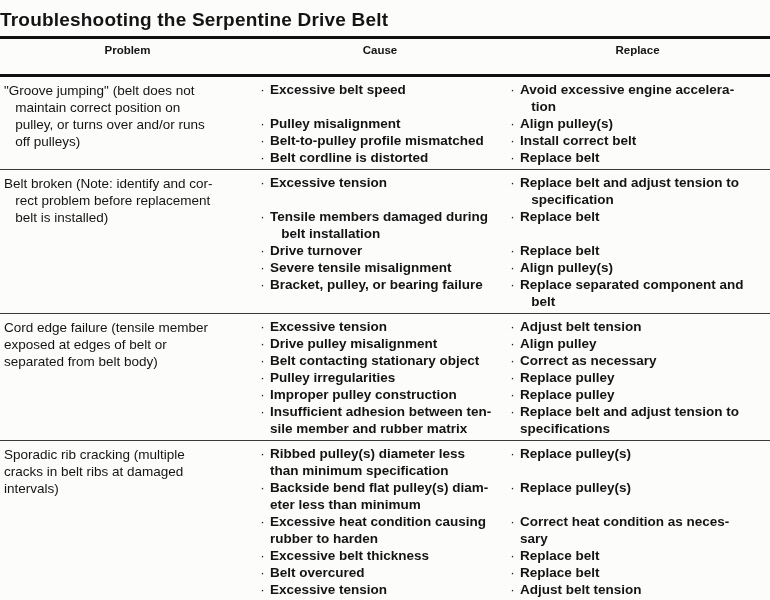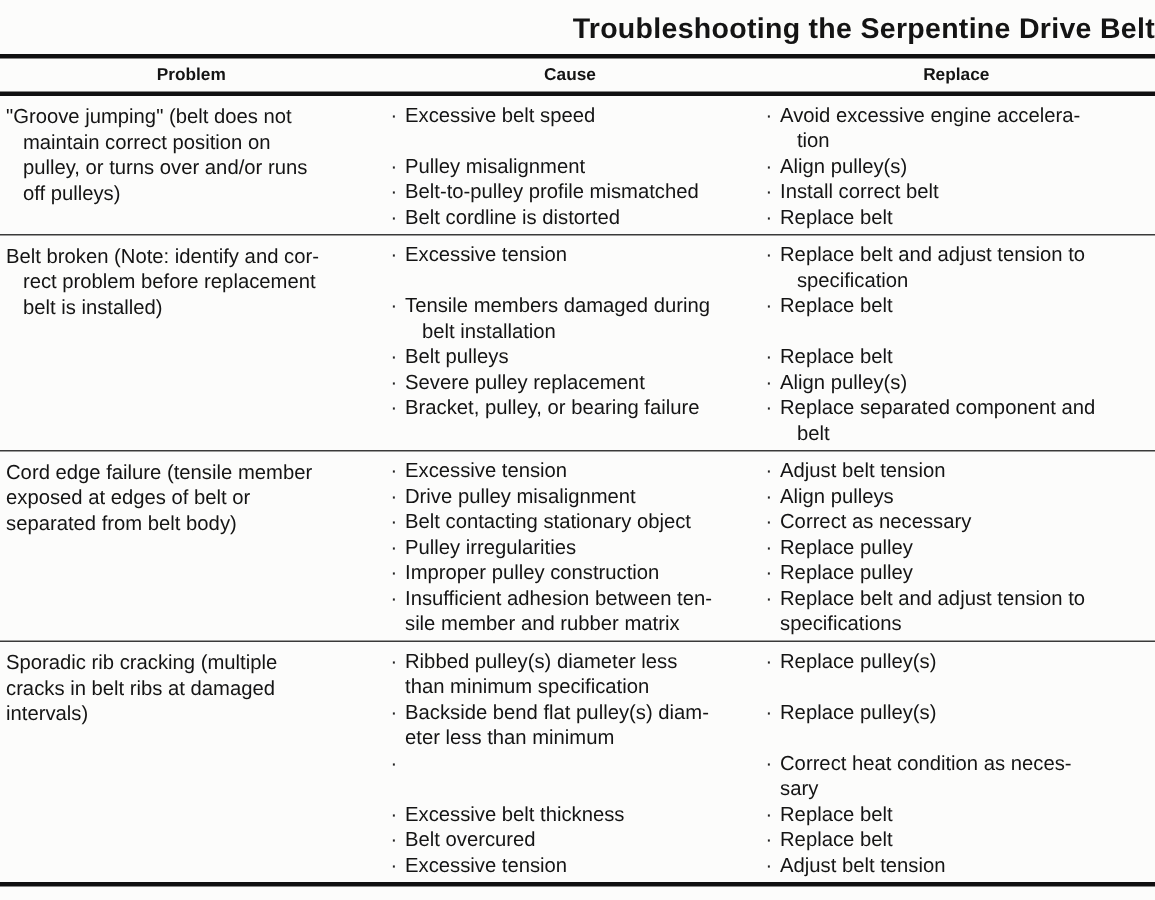--- a/index.html
+++ b/index.html
@@ -2,45 +2,45 @@
 <html><head>
 <meta charset="utf-8">
 <style>
   html,body{margin:0;padding:0;background:#e9e9e7;}
   .page{
     width:770px;height:600px;box-sizing:border-box;
     background:#fcfcfb;color:#141414;overflow:hidden;
     font-family:"Liberation Sans","DejaVu Sans",sans-serif;
   }
   .title{
-    font-size:19px;font-weight:bold;text-align:right;
+    font-size:19px;font-weight:bold;text-align:left;
     padding-top:8px;line-height:23px;letter-spacing:.2px;
   }
   .rule-thick{border-top:3.5px solid #101010;height:0;margin-top:5px;}
   .header{
     display:grid;grid-template-columns:255px 250px 1fr;
-    padding:5px 0 4px;border-bottom:3.5px solid #101010;
+    padding:5px 0 17px;border-bottom:3.5px solid #101010;
   }
   .header .hcell{
     text-align:center;font-weight:bold;font-size:11.5px;line-height:13px;
   }
   .trow{
     display:grid;grid-template-columns:255px 1fr;
     padding:4px 0 3px;
   }
   .trow + .trow{border-top:1.5px solid #3a3a3a;}
   .problem{
     padding:1px 8px 0 4px;font-size:13.5px;line-height:17px;
     white-space:pre-wrap;
   }
   .pair{display:grid;grid-template-columns:250px 1fr;}
   .trow:last-child .pair{margin-bottom:2px;}
   .cell{display:flex;align-items:flex-start;font-size:13.5px;line-height:17px;}
   .cell .bullet{flex:0 0 15px;text-align:center;color:#222;}
-  .cell .txt{white-space:pre-wrap;padding-right:4px;}
+  .cell .txt{white-space:pre-wrap;padding-right:4px;font-weight:bold;}
   .rule-bottom{border-top:3.5px solid #101010;height:0;}
 </style>
 </head>
 <body>
 
 <div class="page">
 
   <div class="title">Troubleshooting the Serpentine Drive Belt</div>
   <div class="rule-thick"></div>
 
@@ -123,31 +123,31 @@
    belt installation</span>
           </div>
         <div class="cell">
             <span class="bullet">·</span>
             <span class="txt">Replace belt</span>
           </div>
       </div>
       <div class="pair">
         <div class="cell">
             <span class="bullet">·</span>
-            <span class="txt">Belt pulleys</span>
-          </div>
-        <div class="cell">
-            <span class="bullet">·</span>
-            <span class="txt">Replace belt</span>
-          </div>
-      </div>
-      <div class="pair">
-        <div class="cell">
-            <span class="bullet">·</span>
-            <span class="txt">Severe pulley replacement</span>
+            <span class="txt">Drive turnover</span>
+          </div>
+        <div class="cell">
+            <span class="bullet">·</span>
+            <span class="txt">Replace belt</span>
+          </div>
+      </div>
+      <div class="pair">
+        <div class="cell">
+            <span class="bullet">·</span>
+            <span class="txt">Severe tensile misalignment</span>
           </div>
         <div class="cell">
             <span class="bullet">·</span>
             <span class="txt">Align pulley(s)</span>
           </div>
       </div>
       <div class="pair">
         <div class="cell">
             <span class="bullet">·</span>
             <span class="txt">Bracket, pulley, or bearing failure</span>
@@ -176,21 +176,21 @@
             <span class="txt">Adjust belt tension</span>
           </div>
       </div>
       <div class="pair">
         <div class="cell">
             <span class="bullet">·</span>
             <span class="txt">Drive pulley misalignment</span>
           </div>
         <div class="cell">
             <span class="bullet">·</span>
-            <span class="txt">Align pulleys</span>
+            <span class="txt">Align pulley</span>
           </div>
       </div>
       <div class="pair">
         <div class="cell">
             <span class="bullet">·</span>
             <span class="txt">Belt contacting stationary object</span>
           </div>
         <div class="cell">
             <span class="bullet">·</span>
             <span class="txt">Correct as necessary</span>
@@ -254,20 +254,22 @@
 eter less than minimum</span>
           </div>
         <div class="cell">
             <span class="bullet">·</span>
             <span class="txt">Replace pulley(s)</span>
           </div>
       </div>
       <div class="pair">
         <div class="cell">
             <span class="bullet">·</span>
+            <span class="txt">Excessive heat condition causing
+rubber to harden</span>
           </div>
         <div class="cell">
             <span class="bullet">·</span>
             <span class="txt">Correct heat condition as neces-
 sary</span>
           </div>
       </div>
       <div class="pair">
         <div class="cell">
             <span class="bullet">·</span>

